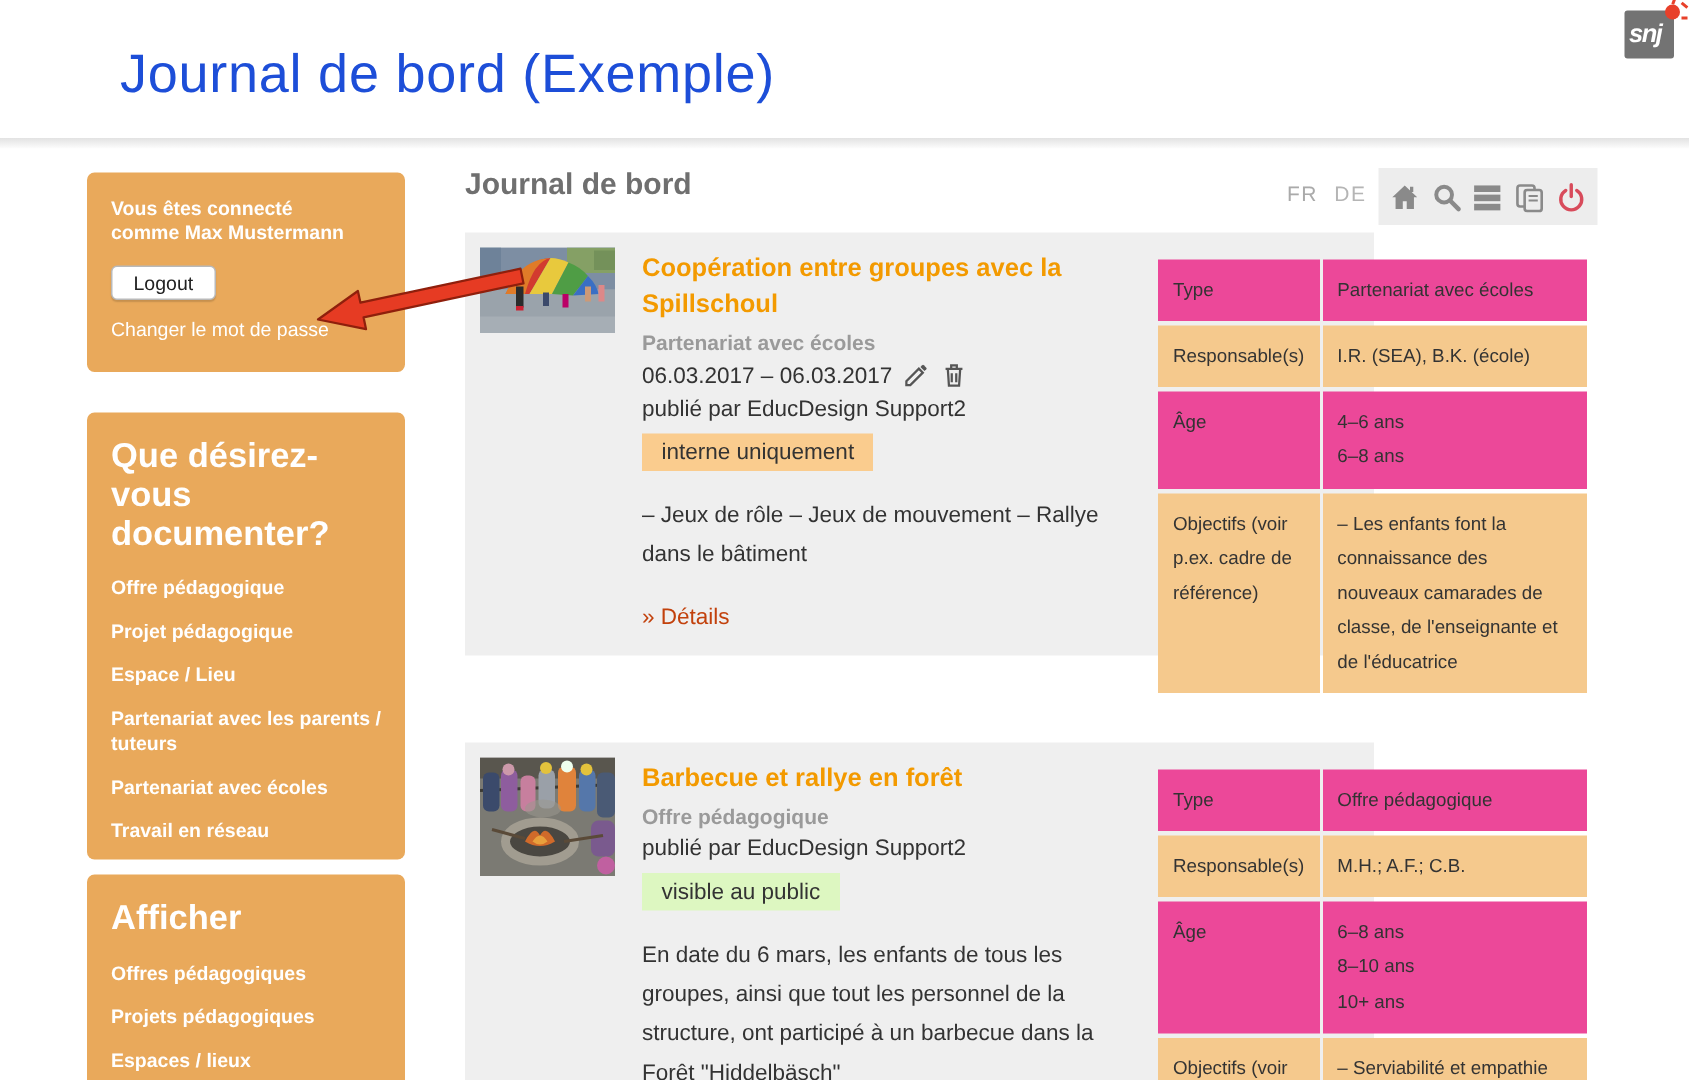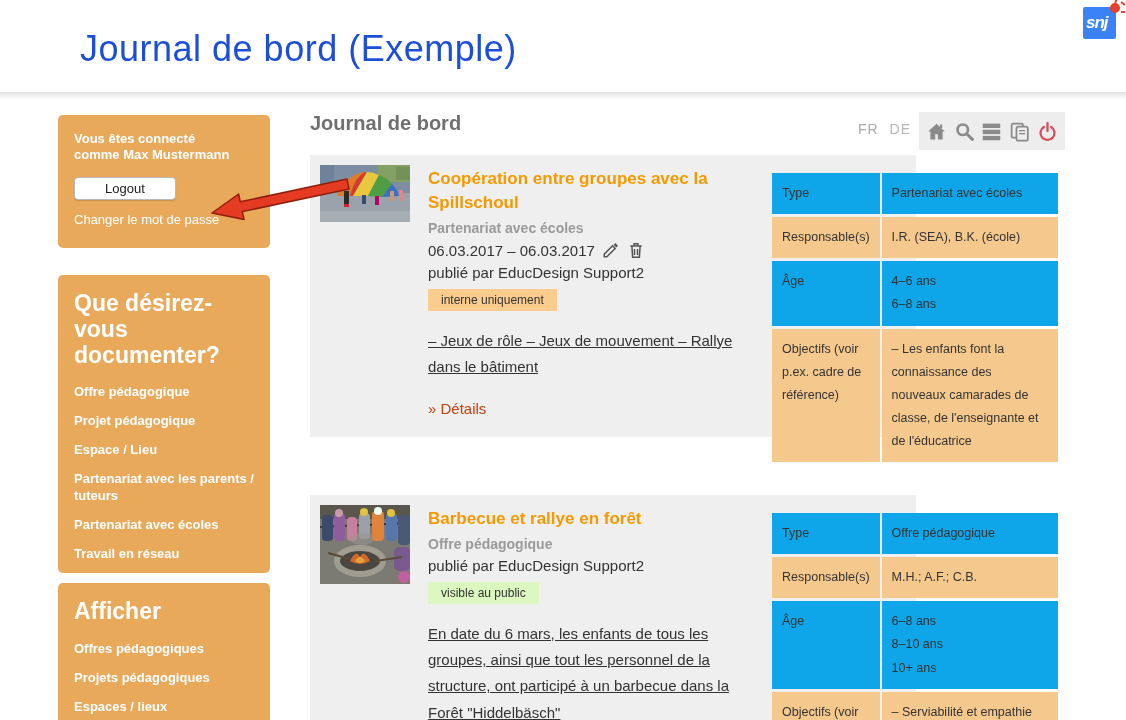--- a/index.html
+++ b/index.html
@@ -2,36 +2,36 @@
 <html><head>
 <meta charset="utf-8">
 <style>
   * { margin:0; padding:0; box-sizing:border-box; }
   html,body { width:1126px; height:720px; overflow:hidden; background:#fff;
     font-family:"Liberation Sans", sans-serif; position:relative; }
 
   
   .page-header { position:absolute; left:0; top:0; width:1126px; height:92px; background:#fff; z-index:3; }
   .page-title { position:absolute; left:80px; top:28px; font-size:36px; font-weight:500; color:#1d4ed8; letter-spacing:.5px; }
-  .logo { position:absolute; right:10px; top:7px; width:33px; height:32px; background:#3b82f6; border-radius:2px; }
+  .logo { position:absolute; right:10px; top:7px; width:33px; height:32px; background:#737373; border-radius:2px; }
   .logo .snj { position:absolute; left:3px; top:6px; color:#fff; font-weight:bold; font-style:italic; font-size:17px; letter-spacing:-1px; }
   .logo .dot { position:absolute; right:-4px; top:-4px; width:10px; height:10px; background:#E8402A; border-radius:50%; }
   .logo .ray1,.logo .ray2,.logo .ray3 { position:absolute; background:#E8402A; }
   .logo .ray1 { width:2px; height:5px; right:-1px; top:-9px; transform:rotate(20deg); }
   .logo .ray2 { width:2px; height:5px; right:-8px; top:-6px; transform:rotate(-50deg); }
   .logo .ray3 { width:2px; height:4px; right:-8px; top:3px; transform:rotate(90deg); }
   .header-shadow { position:absolute; left:0; top:92px; width:1126px; height:7px;
     background:linear-gradient(#e2e2e2,#fdfdfd); z-index:2; }
 
   
   .sbox { position:absolute; left:58px; width:212px; background:#E9A95B; border-radius:5px; padding:16px; color:#fff; z-index:4; }
   .sbox-login { top:115px; height:133px; }
   .connected-text { font-size:13px; font-weight:bold; line-height:1.25; width:165px; }
   .logout-btn { margin:13px 0 12px 0; background:#fff; border:1px solid #b9b9b9; border-radius:4px;
-    font-size:13px; color:#222; padding:3px 30px; font-family:"Liberation Sans",sans-serif; cursor:pointer;
+    font-size:13px; color:#222; padding:3px 14px; font-family:"Liberation Sans",sans-serif; cursor:pointer;
     box-shadow:0 1px 1px rgba(0,0,0,.15); }
   .change-pass { font-size:13px; color:#fff; cursor:pointer; }
   .sbox-document { top:275px; height:298px; }
   .sbox-display { top:583px; height:220px; }
   .sbox-title { font-size:23px; font-weight:bold; line-height:1.12; margin-bottom:16px; }
   .sbox-link { font-size:13px; font-weight:bold; line-height:1.3; margin-bottom:12px; cursor:pointer; }
 
   
   .main { position:absolute; left:310px; top:0; width:755px; z-index:1; }
   .main-heading { position:absolute; left:0; top:112px; font-size:20px; font-weight:bold; color:#6f6f6f; }
@@ -46,30 +46,30 @@
   .card1 { top:155px; height:282px; }
   .card2 { top:495px; height:330px; }
   .card-img { position:absolute; left:10px; top:10px; display:block; cursor:pointer; }
   .card-text { position:absolute; left:118px; top:12px; width:338px; }
   .entry-title { font-size:17px; font-weight:bold; color:#F39A00; line-height:1.4; cursor:pointer; }
   .entry-cat { font-size:14px; font-weight:bold; color:#9a9a9a; margin-top:5px; }
   .date-row { display:flex; align-items:flex-end; gap:7px; margin-top:5px; }
   .entry-date { font-size:15px; color:#333; }
   .date-row svg { cursor:pointer; }
   .entry-pub { font-size:15px; color:#333; margin-top:5px; }
-  .badge { display:inline-block; margin-top:8px; font-size:12px; color:#333; padding:4px 13px; }
+  .badge { display:inline-block; margin-top:8px; font-size:15px; color:#333; padding:4px 13px; }
   .badge-internal { background:#FACC8E; }
   .badge-public { background:#DDF7C1; }
-  .entry-desc { font-size:15px; color:#333; line-height:1.75; margin-top:17px;text-decoration:underline; }
+  .entry-desc { font-size:15px; color:#333; line-height:1.75; margin-top:17px; }
   .details-link { display:inline-block; font-size:15px; color:#c2410c; margin-top:20px; cursor:pointer; }
 
   .meta-table { position:absolute; left:460px; top:15px; width:290px; border-collapse:separate; border-spacing:2px 3px; }
   .meta-table td { font-size:12.5px; color:#333; vertical-align:top; padding:9px 10px; line-height:1.85; }
   .meta-table td.lbl { width:95px; }
-  .meta-table tr.rowA td { background:#0ea5e9; }
+  .meta-table tr.rowA td { background:#ec4899; }
   .meta-table tr.rowB td { background:#F5C98D; }
   .pre { white-space:pre-line; }
 
   .arrow-overlay { position:absolute; left:0; top:0; width:1126px; height:720px; z-index:5; pointer-events:none; }
 </style>
 </head>
 <body>
 
 <div class="page-header">
   <div class="page-title">Journal de bord (Exemple)</div>

